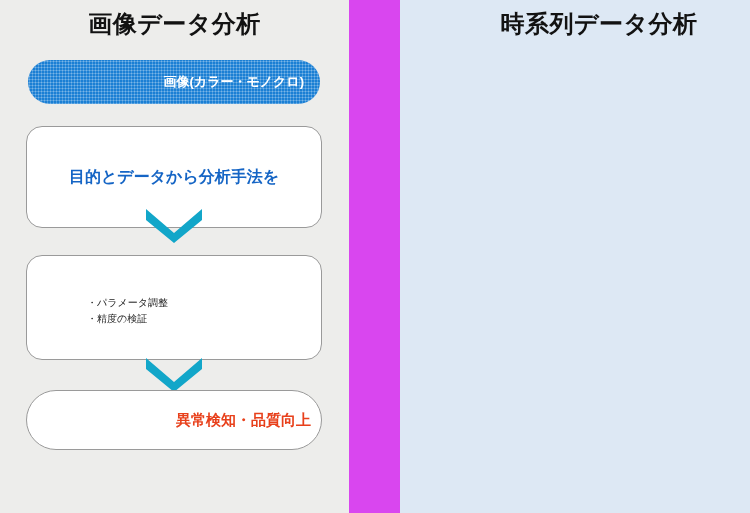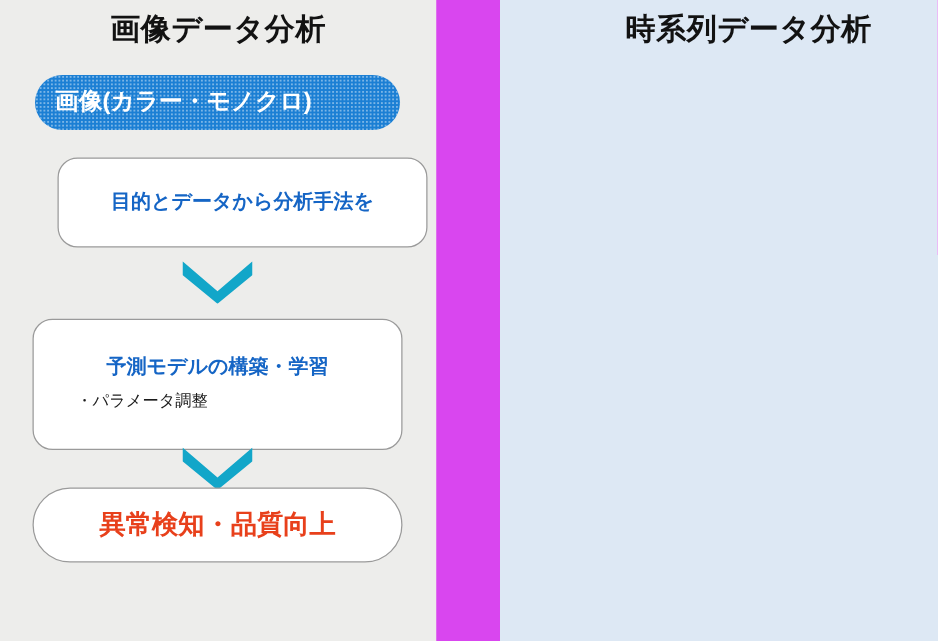--- a/index.html
+++ b/index.html
@@ -60,25 +60,25 @@
   }
   .col.left  .col-title { top: 12px; }
   .col.right .col-title { top: 12px; }
 
   
   .source-pill {
     position: absolute;
     border-radius: 999px;
     display: flex;
     align-items: center;
-    justify-content: flex-start;
+    justify-content: flex-end;
     text-align: center;
     color: #ffffff;
     font-weight: bold;
-    font-size: 19px;
+    font-size: 13px;
     line-height: 1.15;
     box-sizing: border-box;
     padding: 2px 16px;
   }
   .source-pill .pill-text { position: relative; z-index: 2; }
   .source-pill::after {
     content: "";
     position: absolute;
     inset: 0;
     border-radius: 999px;
@@ -113,34 +113,35 @@
   .step-title {
     text-align: center;
     font-weight: bold;
     font-size: 16px;
     line-height: 1.3;
     color: #1565c5;
     padding: 0 10px;
   }
   .step-title.red {
     color: #e8401b;
-    font-size: 21px;
+    font-size: 15px;
+    text-align: right;
   }
   .bullets {
     margin-top: 6px;
-    padding-left: 34px;
+    padding-left: 60px;
     color: #1b1b1b;
-    font-size: 13px;
+    font-size: 10px;
     line-height: 1.55;
   }
   .bullets .bullet-line { white-space: nowrap; }
 
   
   .lb-decide {
-    left: 26px;  top: 126px; width: 296px; height: 72px; margin-left: 20px;
+    left: 26px;  top: 126px; width: 296px; height: 102px;
   }
   .lb-model {
     left: 26px;  top: 255px; width: 296px; height: 105px;
   }
   .lb-result {
     left: 26px;  top: 390px; width: 296px; height: 60px;
   }
 
   
   .chevron {
@@ -175,23 +176,23 @@
       </div>
     </div>
 
     <div class="chevron la1">
       <svg viewBox="0 0 56 34" xmlns="http://www.w3.org/2000/svg">
         <polygon points="0,0 28,24 56,0 56,11 28,34 0,11" fill="#12a6c9"></polygon>
       </svg>
     </div>
 
     <div class="step-box rounded lb-model">
-      <div class="step-title">予測モデルの構築・学習</div>
       <div class="bullets">
         <div class="bullet-line">・パラメータ調整</div>
+        <div class="bullet-line">・精度の検証</div>
       </div>
     </div>
 
     <div class="chevron la2">
       <svg viewBox="0 0 56 34" xmlns="http://www.w3.org/2000/svg">
         <polygon points="0,0 28,24 56,0 56,11 28,34 0,11" fill="#12a6c9"></polygon>
       </svg>
     </div>
 
     <div class="step-box pill lb-result">

